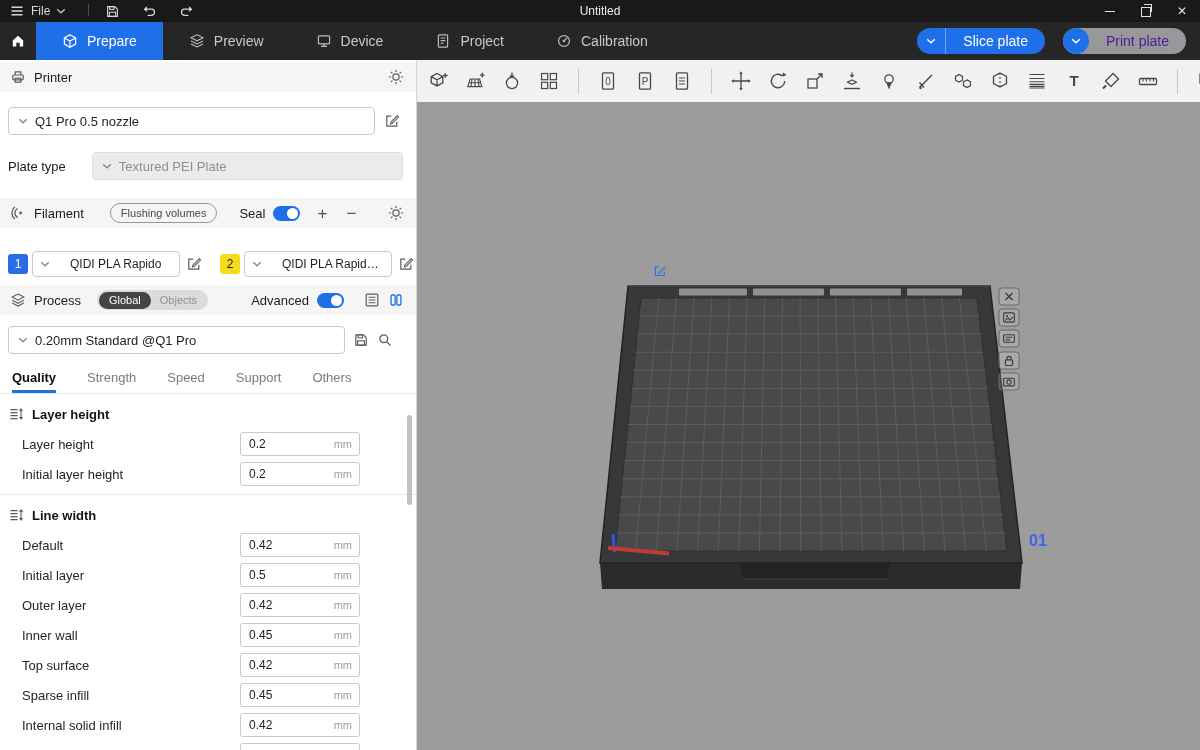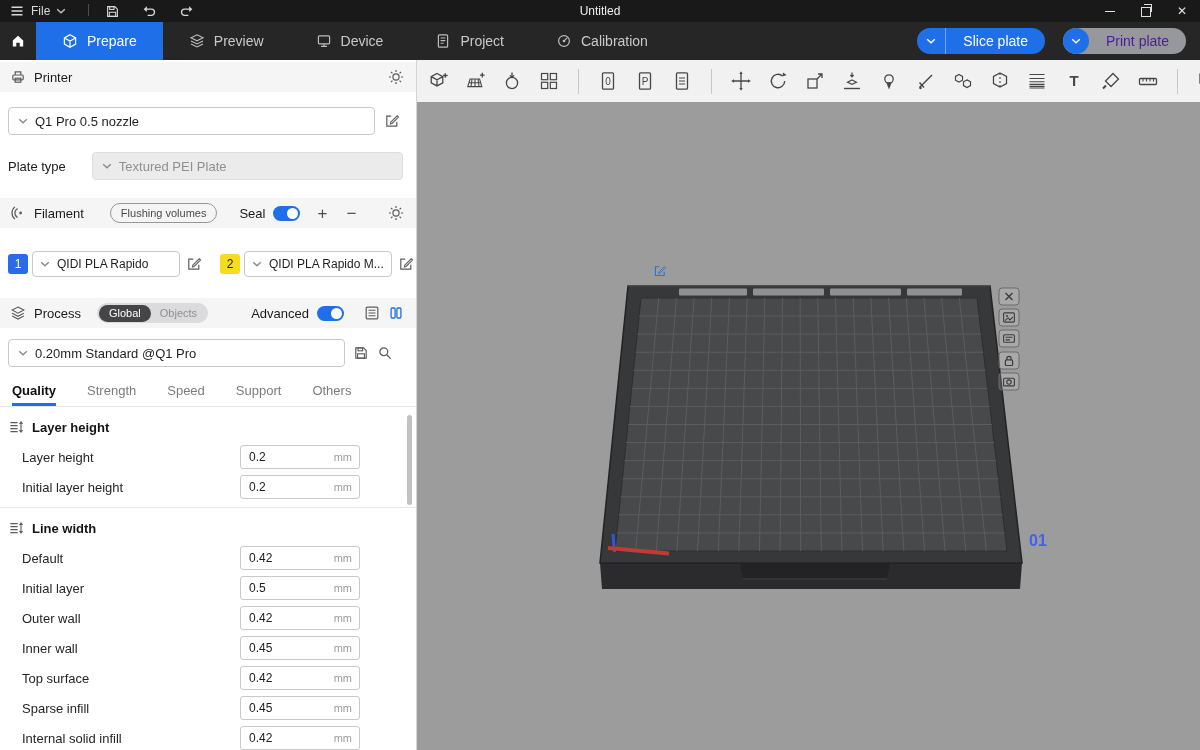--- a/index.html
+++ b/index.html
@@ -38,21 +38,21 @@
   .pill-print .pill-label{padding:0 17px}
 
   
   .content{flex:1;display:flex;min-height:0}
   .sidebar{width:417px;flex:0 0 auto;background:#fff;border-right:1px solid #D5D5D5;position:relative;overflow:hidden;box-sizing:border-box}
   .viewport{flex:1;position:relative;background:#9C9C9C}
 
   
   .sec-header{height:30px;background:#F5F5F6;display:flex;align-items:center;padding:0 12px 0 10px;font-size:13px;color:#1b1b1b}
   .sec-header .stitle{margin-left:8px}
-  .mt2{margin-top:2px}.mt18{margin-top:18px}.mt19{margin-top:19px}
+  .mt2{margin-top:2px}.mt18{margin-top:18px}.mt19{margin-top:6px}
   .icon-btn{color:#5c5c5c;display:flex;align-items:center;background:none;border:none;padding:0}
   .row{display:flex;align-items:center}
   .select{display:flex;align-items:center;gap:7px;border:1px solid #C9C9C9;border-radius:4px;background:#fff;height:28px;padding:0 9px;font-size:13px;color:#1f1f1f;box-sizing:border-box}
   .select .sel-chev{color:#8a8a8a;flex:0 0 auto}
   .sel-text{white-space:nowrap;overflow:hidden;text-overflow:ellipsis}
   .select.disabled{background:#EBEBEB;border-color:#DEDEDE;color:#8F8F8F}
   .preset-row{margin-top:14px;height:30px;padding-left:8px}
   .preset-row .select{width:367px}
   .preset-row .icon-btn{margin-left:9px}
   .plate-row{margin-top:16px;height:28px;padding-left:8px;font-size:13px;color:#1c1c1c}
@@ -61,21 +61,21 @@
   .seal-label{margin-left:22px;font-size:13px}
   .toggle{width:27px;height:15px;border-radius:8px;background:#1E6FE8;position:relative;margin-left:8px;flex:0 0 auto}
   .toggle::after{content:'';position:absolute;right:2px;top:2px;width:11px;height:11px;border-radius:50%;background:#fff}
   .pm-btn{font-size:17px;color:#4f4f4f;background:none;border:none;padding:0;line-height:1}
   .plus{margin-left:17px}.minus{margin-left:19px}
   .ml-auto{margin-left:auto}
   .fil-row{margin-top:21px;height:30px;padding-left:8px}
   .fil-badge{width:20px;height:20px;border-radius:3px;font-size:12px;display:flex;align-items:center;justify-content:center;flex:0 0 auto}
   .badge-1{background:#2A6BE8;color:#fff}
   .badge-2{background:#F5DC1C;color:#222}
-  .fil-row .select{margin-left:4px;width:148px;height:26px;font-size:12px;padding:0 7px;gap:7px}
+  .fil-row .select{margin-left:4px;width:148px;height:26px;font-size:12px;padding:0 7px;gap:20px}
   .fil-row .icon-btn{margin-left:6px}
   .fil-row .badge-2{margin-left:18px}
   .seg{height:20px;background:#DBDBDD;border-radius:10px;display:flex;align-items:center;padding:0 2px;margin-left:16px}
   .seg-global{background:#454547;color:#fff;border-radius:9px;padding:0 10px;font-size:11px;height:17px;display:flex;align-items:center}
   .seg-objects{color:#8f8f91;padding:0 9px;font-size:11px}
   .adv-label{font-size:13px;color:#1c1c1c}
   .proc-list{margin-left:20px}.proc-cols{margin-left:8px;color:#1E6FE8}
   .preset2-row{margin-top:10px;height:30px;padding-left:8px}
   .preset2-row .select{width:337px}
   .preset2-row .icon-btn{margin-left:8px}
@@ -573,21 +573,21 @@
         </span>
       </div>
       <div class="set-row">
         <span class="set-label">Initial layer</span>
         <span class="set-input">
           <span class="set-value">0.5</span>
           <span class="set-unit">mm</span>
         </span>
       </div>
       <div class="set-row">
-        <span class="set-label">Outer wall</span>
+        <span class="set-label">Outer layer</span>
         <span class="set-input">
           <span class="set-value">0.42</span>
           <span class="set-unit">mm</span>
         </span>
       </div>
       <div class="set-row">
         <span class="set-label">Inner wall</span>
         <span class="set-input">
           <span class="set-value">0.45</span>
           <span class="set-unit">mm</span>

